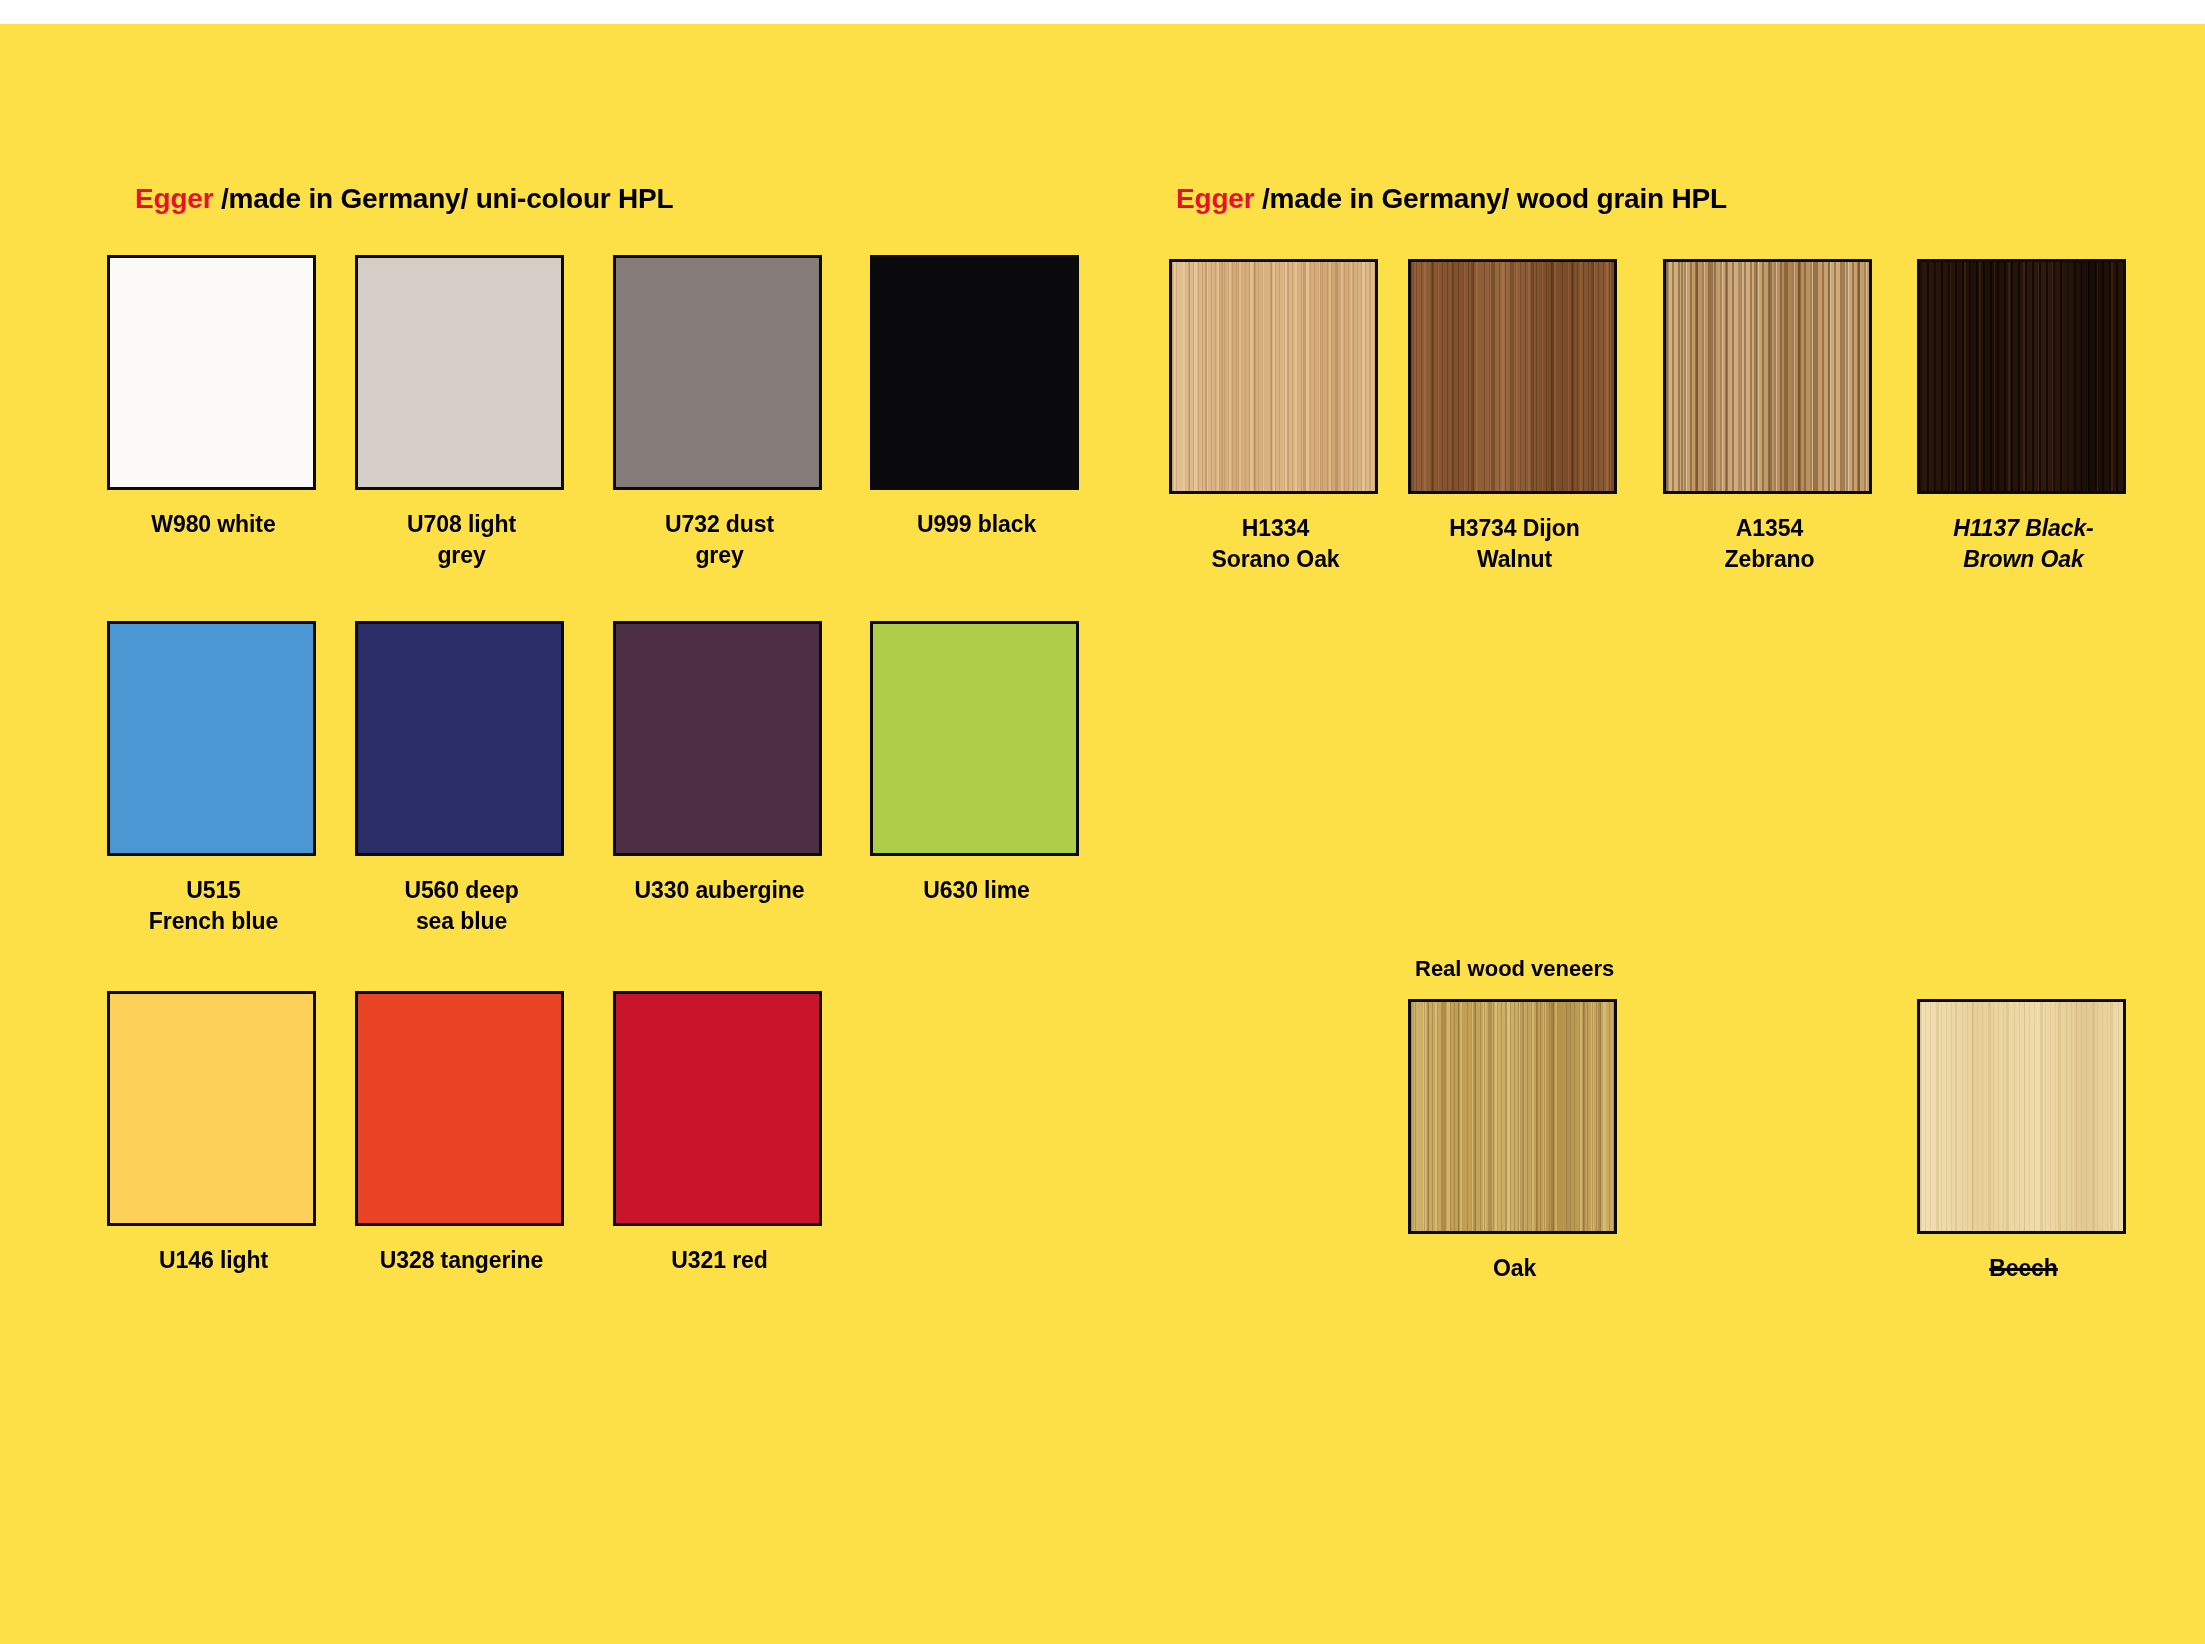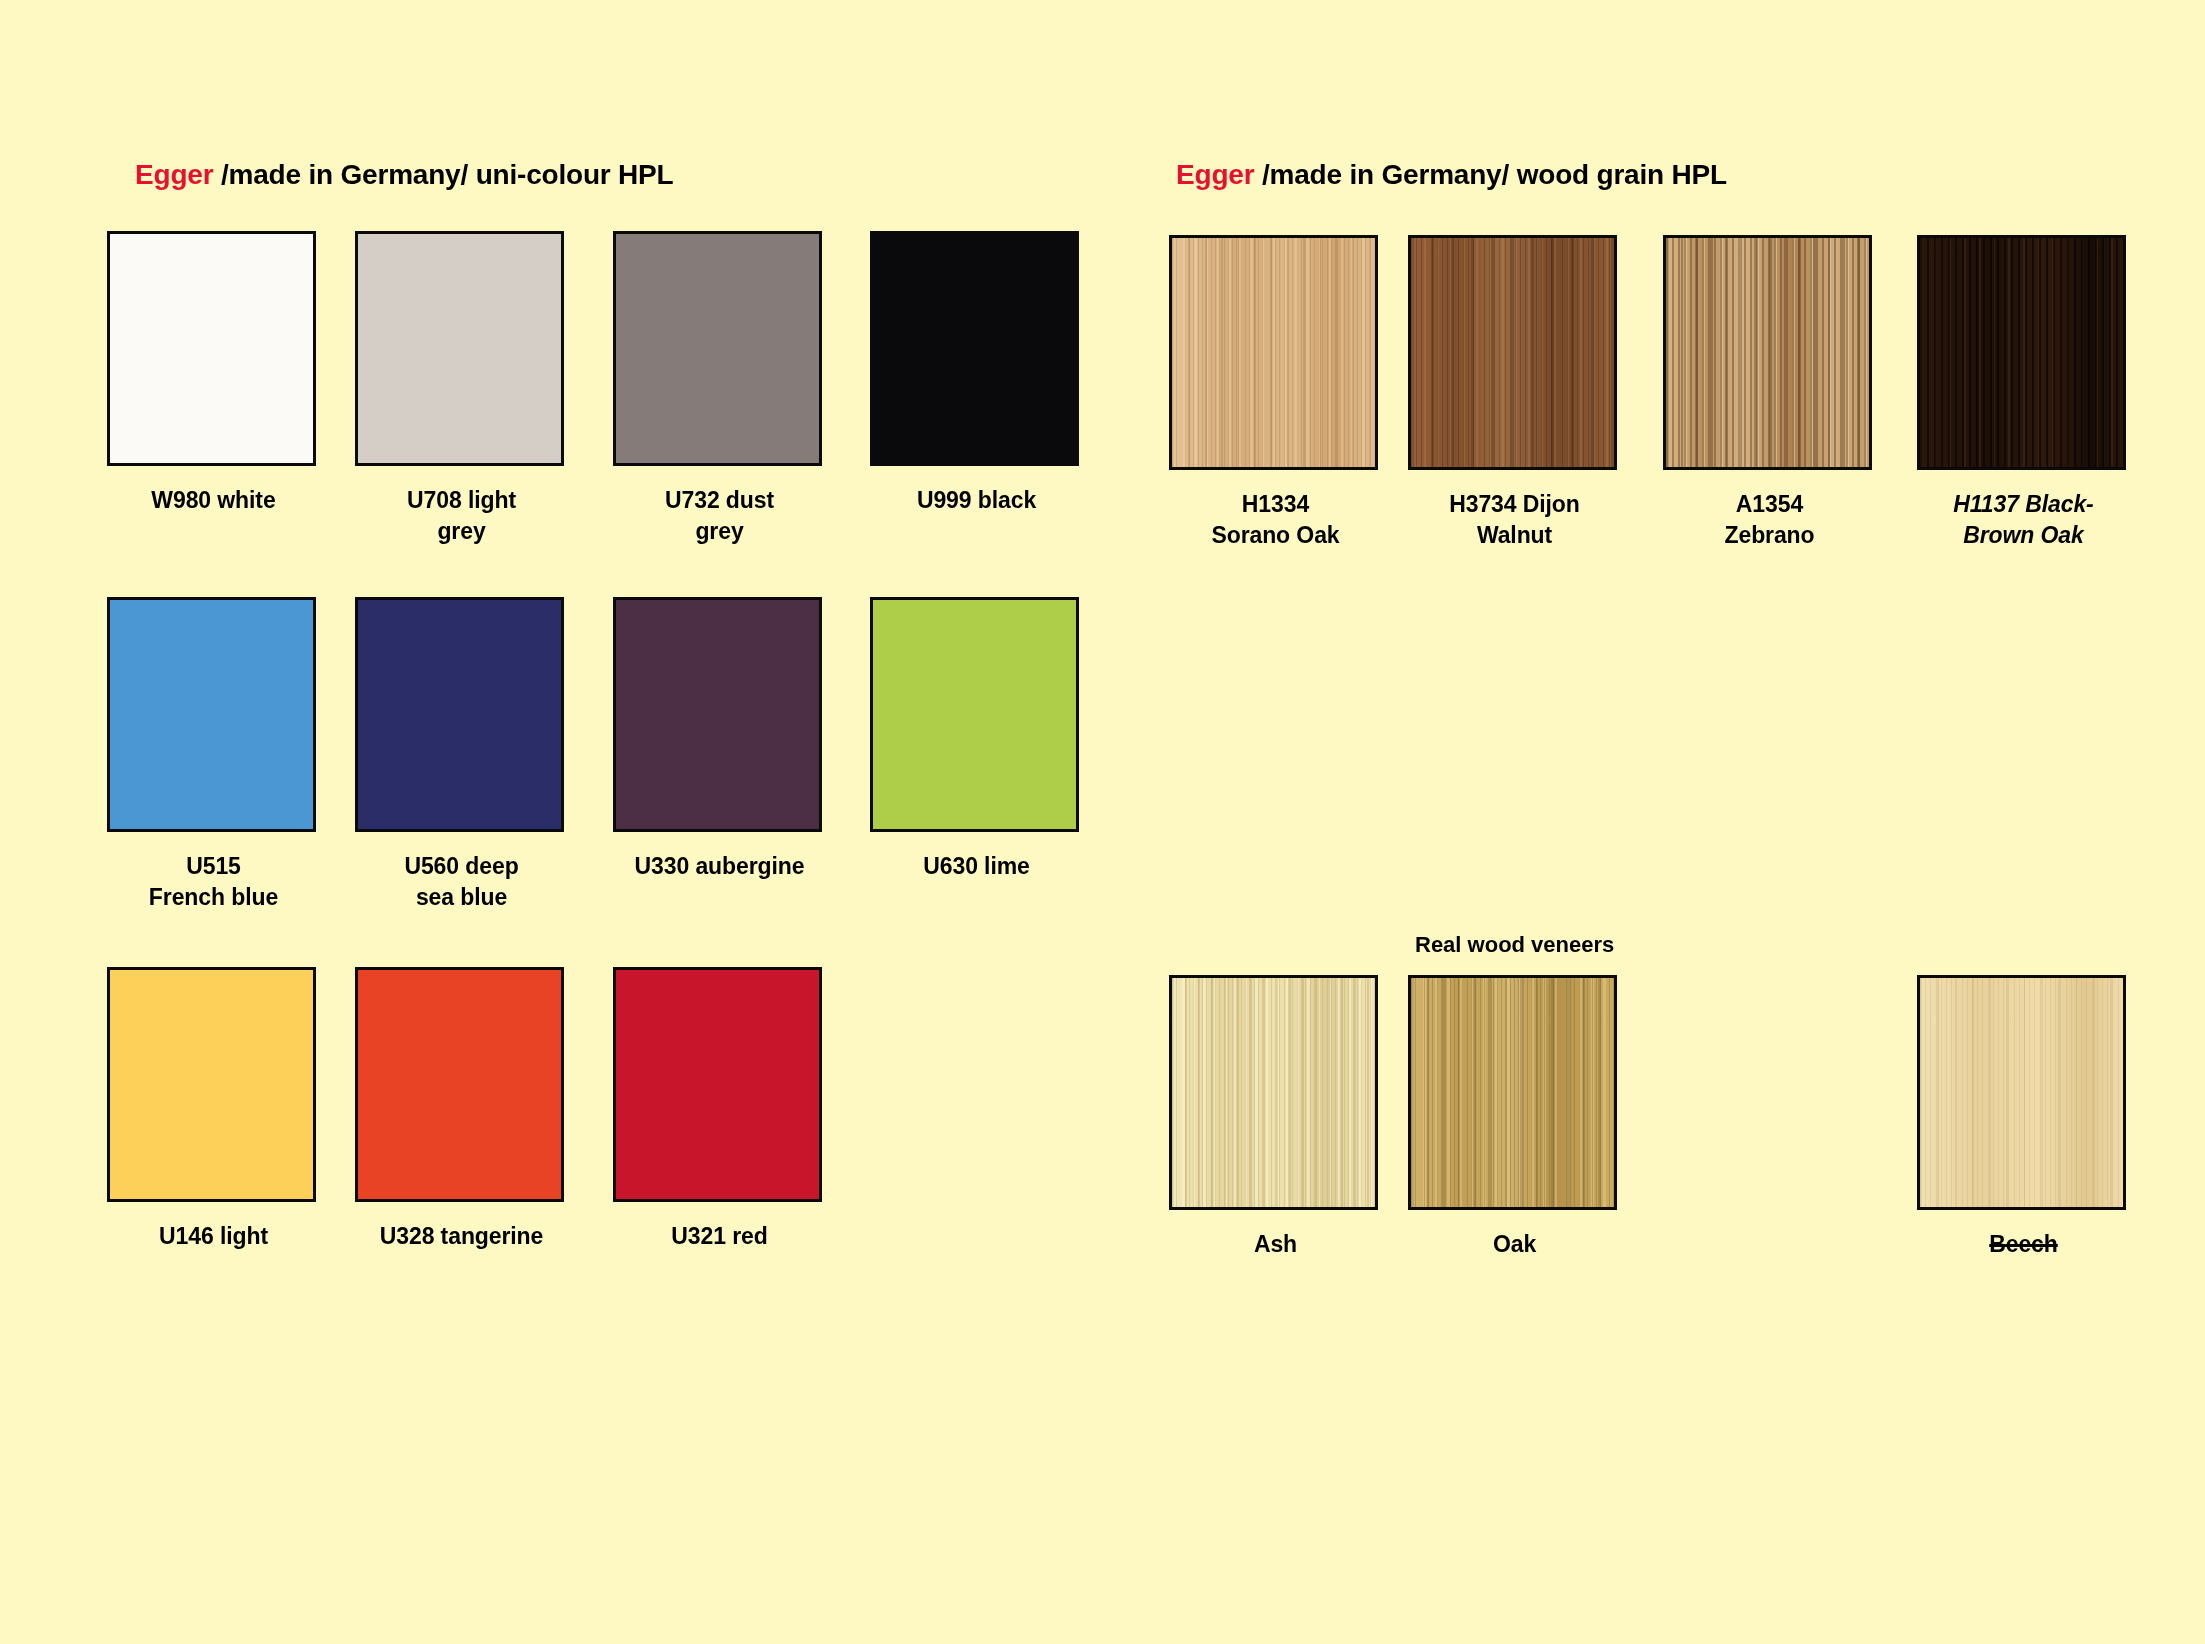--- a/index.html
+++ b/index.html
@@ -11,21 +11,22 @@
     width: 2205px;
     height: 1645px;
     position: relative;
     font-family: "Liberation Sans", sans-serif;
     -webkit-font-smoothing: antialiased;
   }
 
   .page {
     position: absolute;
     inset: 0;
-    background: #fef9c3;
+    background: #fde047;
+    margin-top: 24px;
   }
 
   
   .section-heading {
     position: absolute;
     font-size: 28px;
     font-weight: bold;
     color: #000000;
     white-space: nowrap;
     letter-spacing: -0.2px;
@@ -298,24 +299,20 @@
   </div>
 
   <div class="swatch-cell" style="left:1899px; top:235px;font-style:italic;">
     <div class="swatch-box grain grain-blackbrown"></div>
     <div class="swatch-label">H1137 Black-
 Brown Oak</div>
   </div>
 
   <div class="veneer-heading">Real wood veneers</div>
 
-  <div class="swatch-cell" style="left:1151px; top:975px;">
-    <div class="swatch-box grain grain-ash"></div>
-    <div class="swatch-label">Ash</div>
-  </div>
 
   <div class="swatch-cell" style="left:1390px; top:975px;">
     <div class="swatch-box grain grain-oak"></div>
     <div class="swatch-label">Oak</div>
   </div>
 
 
   <div class="swatch-cell" style="left:1899px; top:975px;">
     <div class="swatch-box grain grain-beech"></div>
     <div class="swatch-label struck">Beech</div>

